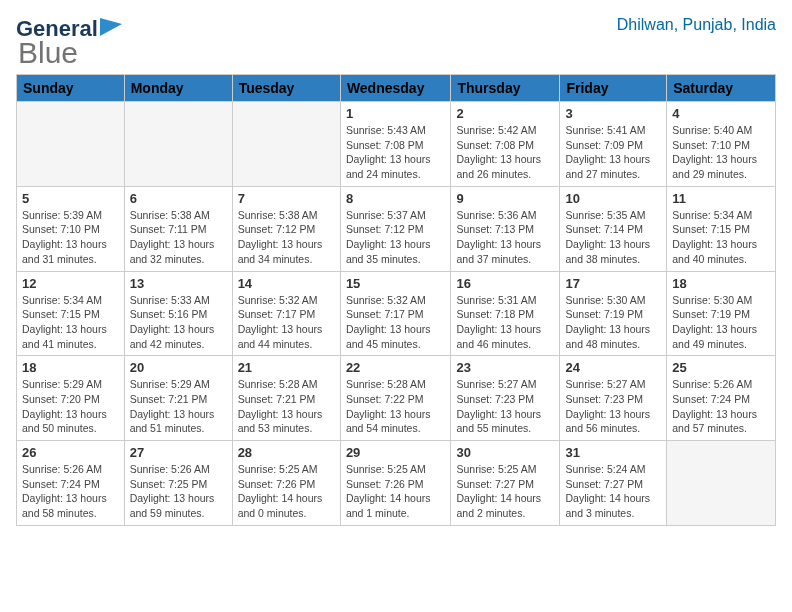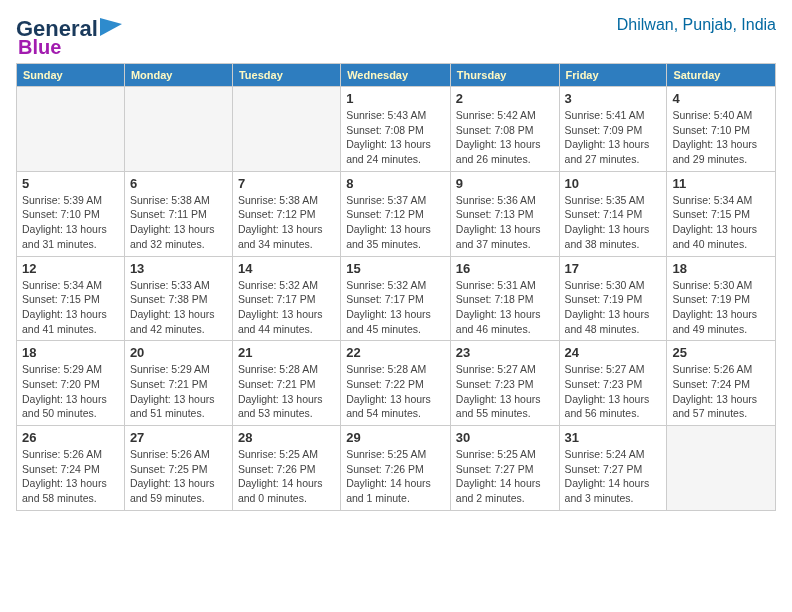--- a/index.html
+++ b/index.html
@@ -32,22 +32,22 @@
     .location {
       font-size: 16px;
       color: #0369a1;
     }
     .calendar {
       width: 100%;
       border-collapse: collapse;
     }
     .calendar th {
       background: #2e7dbf;
-      color: #fef9c3;
-      font-size: 11px;
+      color: #000000;
+      font-size: 14px;
       font-weight: bold;
       padding: 5px 6px;
       text-align: left;
       border: 1px solid #ccc;
     }
     .calendar td {
       border: 1px solid #ccc;
       vertical-align: top;
       padding: 4px 5px;
       font-size: 11px;
@@ -76,21 +76,21 @@
 <body>
 
 <div class="header">
   <div class="logo">
     <div style="display:flex; align-items:center;">
       <span style="font-size:22px; font-weight:bold; color:#1a3a5c;">General</span>
       <svg width="22" height="18" viewBox="0 0 22 18" style="margin-left:2px; margin-top:-4px;">
         <polygon points="0,18 22,6 0,0" fill="#2e8bcd"></polygon>
       </svg>
     </div>
-    <span style="font-size:20px; font-weight:bold; color:#a21caf; margin-top:-6px; margin-left:2px;">Blue</span>
+    <span style="font-size:30px; font-weight:normal; color:#737373; margin-top:-6px; margin-left:2px;">Blue</span>
   </div>
   <div class="title-block">
     <div class="location">Dhilwan, Punjab, India</div>
   </div>
 </div>
 
 <table class="calendar">
   <thead>
     <tr>
       <th>Sunday</th>
@@ -191,21 +191,21 @@
         <td>
           <span class="day-num">12</span>
           <div class="day-info" style="white-space: pre-line;">Sunrise: 5:34 AM
 Sunset: 7:15 PM
 Daylight: 13 hours
 and 41 minutes.</div>
         </td>
         <td>
           <span class="day-num">13</span>
           <div class="day-info" style="white-space: pre-line;">Sunrise: 5:33 AM
-Sunset: 7:38 PM
+Sunset: 5:16 PM
 Daylight: 13 hours
 and 42 minutes.</div>
         </td>
         <td>
           <span class="day-num">14</span>
           <div class="day-info" style="white-space: pre-line;">Sunrise: 5:32 AM
 Sunset: 7:17 PM
 Daylight: 13 hours
 and 44 minutes.</div>
         </td>

